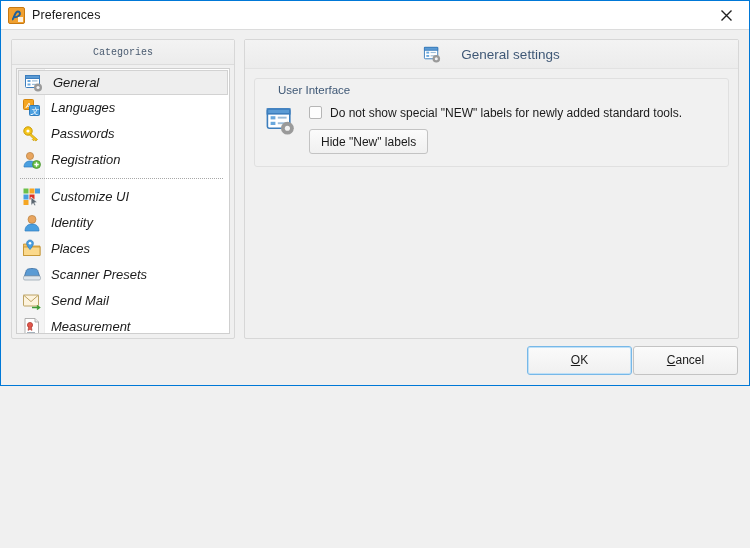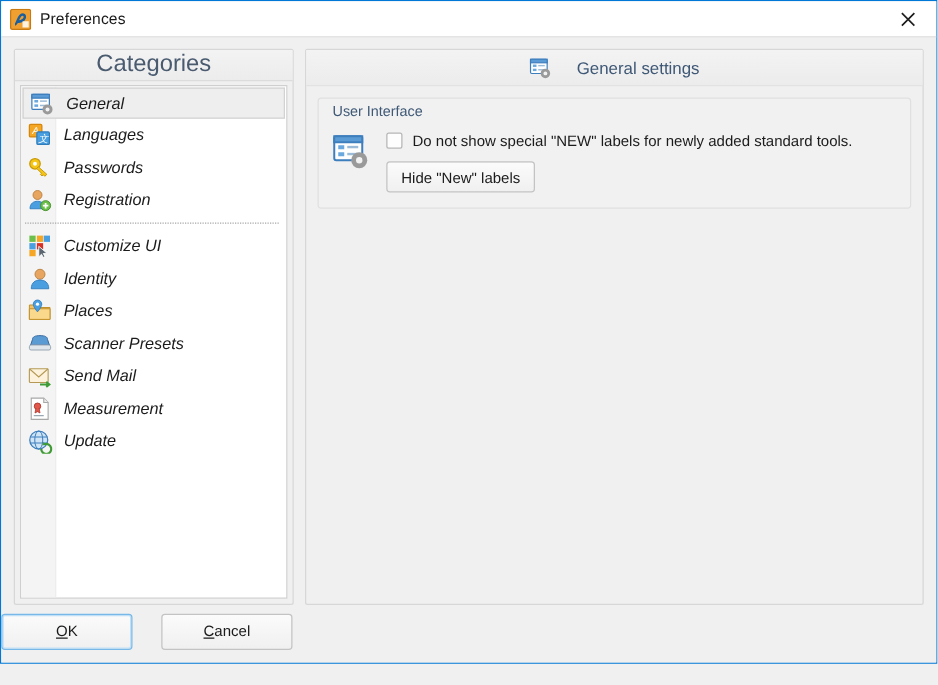--- a/index.html
+++ b/index.html
@@ -6,21 +6,21 @@
 
   html, body {
     width: 750px; height: 548px;
     font-family: "Liberation Sans", sans-serif;
     background: #f0f0f0;
     overflow: hidden;
   }
 
   .window {
     position: relative;
-    width: 750px; height: 531px;
+    width: 750px; height: 386px;
     background: #f0f0f0;
     border: 1px solid #0078d7;
     display: flex; flex-direction: column;
   }
 
   
   .titlebar {
     height: 29px; flex: 0 0 29px;
     background: #ffffff;
     display: flex; align-items: center;
@@ -58,23 +58,24 @@
   .left-pane {
     width: 224px; flex: 0 0 224px;
     display: flex; flex-direction: column;
     background: #f0f0f0;
     border: 1px solid #d7d7d7;
     border-radius: 2px;
   }
   .cat-header {
     height: 25px; flex: 0 0 25px;
     display: flex; align-items: center; justify-content: center;
-    font-size: 19px; color: #4a5b70;
+    font-size: 10px; color: #4a5b70;
     background: linear-gradient(#f3f3f3, #ececec);
     border-bottom: 1px solid #dcdcdc;
+    font-family: Liberation Mono, monospace;
   }
   .cat-list {
     flex: 1 1 auto;
     margin: 4px; margin-top: 3px;
     background: #ffffff;
     border: 1px solid #cfcfcf;
     position: relative;
     overflow: hidden;
   }
   .gutter {
@@ -133,21 +134,21 @@
   .panel-body { flex: 1 1 auto; padding: 9px 9px 0 9px; }
 
   .groupbox {
     border: 1px solid #e0e0e0;
     border-radius: 3px;
     background: #f1f1f1;
     padding: 5px 10px 12px 10px;
   }
   .group-title {
     font-size: 11.5px; color: #3f5876;
-    margin-bottom: 7px; margin-left: 1px;
+    margin-bottom: 7px; margin-left: 13px;
   }
   .group-row { display: flex; align-items: flex-start; gap: 12px; }
   .group-icon { width: 32px; height: 32px; flex: 0 0 32px; margin-top: 2px; }
   .group-fields { flex: 1 1 auto; }
 
   .chk-row { display: flex; align-items: center; gap: 8px; height: 19px; }
   .checkbox {
     width: 13px; height: 13px; flex: 0 0 13px;
     background: #fdfdfd;
     border: 1px solid #b6b6b6;
@@ -164,22 +165,22 @@
     display: inline-flex; align-items: center; justify-content: center;
   }
   .hide-btn {
     height: 25px; padding: 0 11px;
     margin-top: 7px;
   }
 
   
   .footer {
     flex: 0 0 46px; height: 46px;
-    display: flex; align-items: center; justify-content: flex-start;
-    gap: 23px;
+    display: flex; align-items: center; justify-content: flex-end;
+    gap: 1px;
     padding: 0 11px 4px 0;
     background: #f0f0f0;
   }
   .footer .btn { width: 105px; height: 29px; }
   .footer .btn.default {
     border: 1px solid #77b8e8;
     box-shadow: 0 0 0 1px #bfe0f7 inset;
   }
   u { text-underline-offset: 1px; }
 </style>

